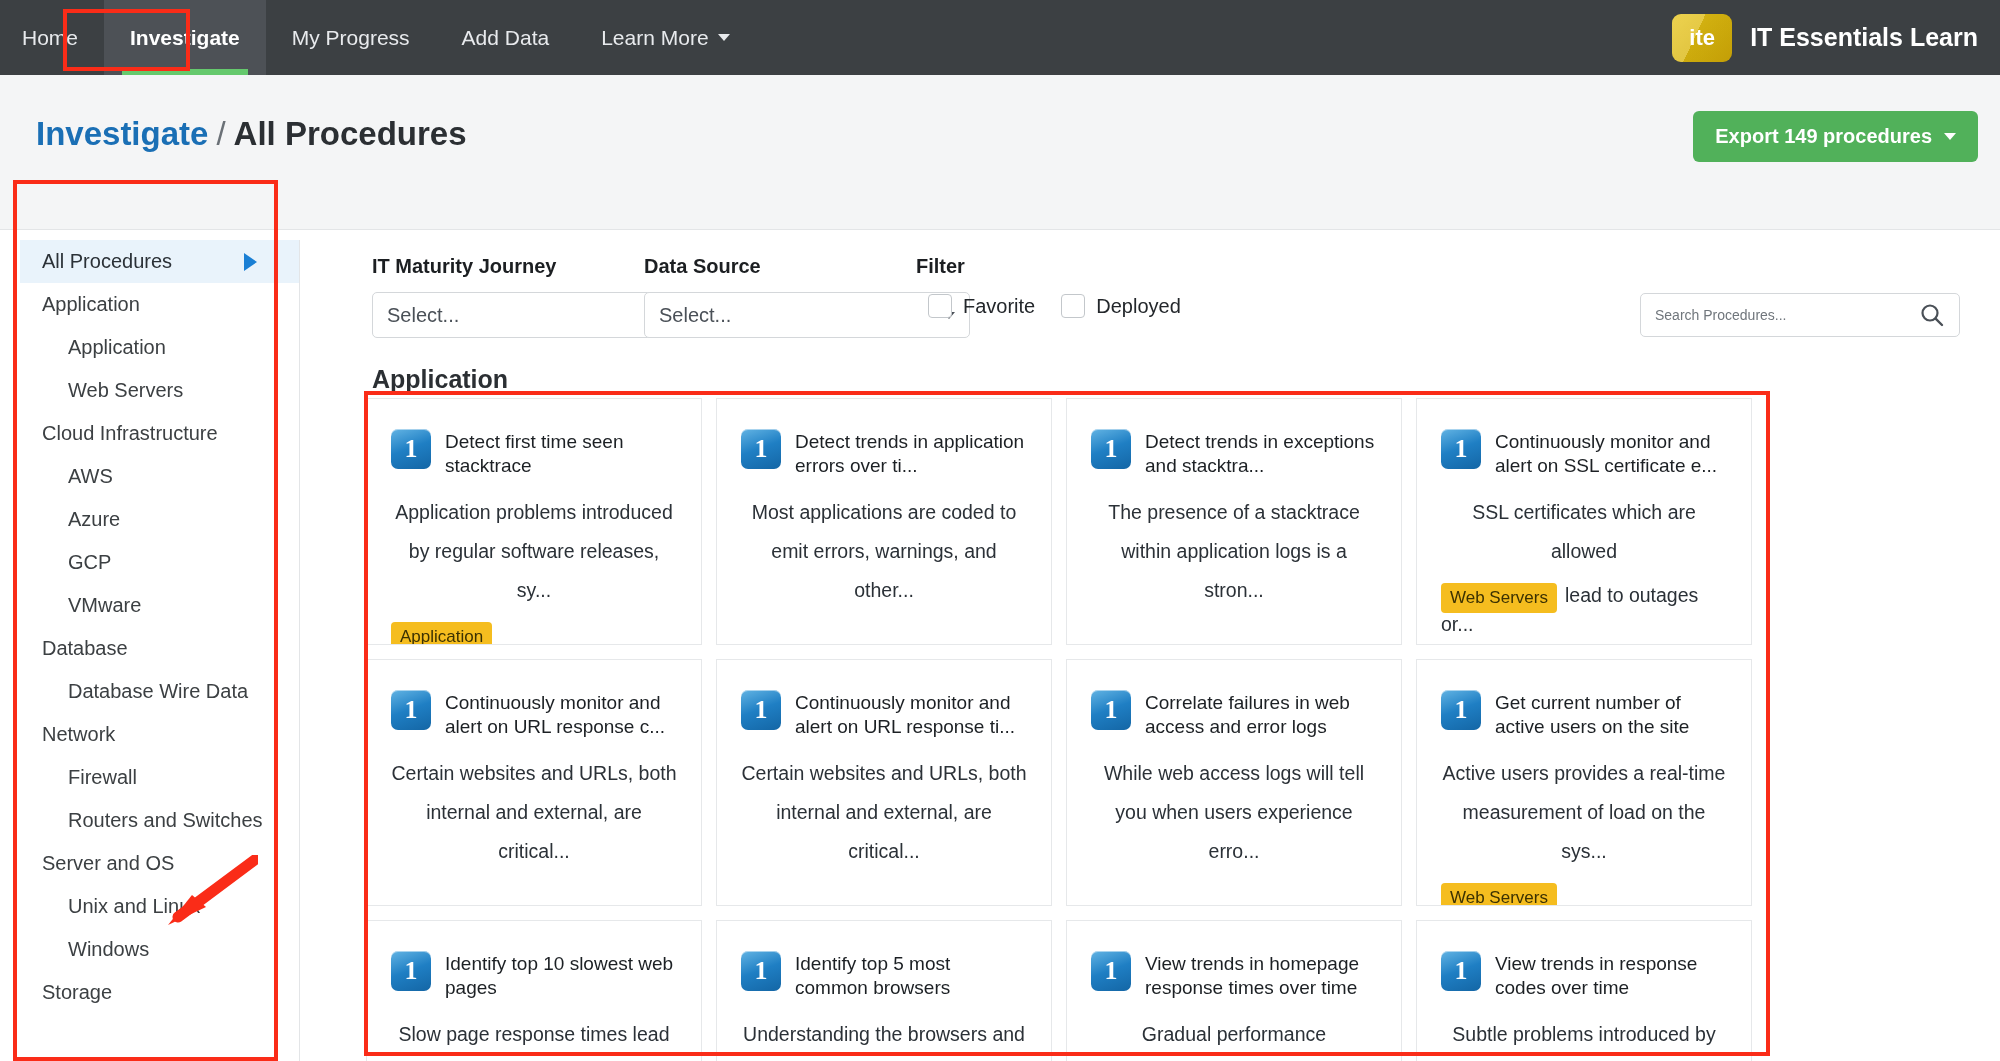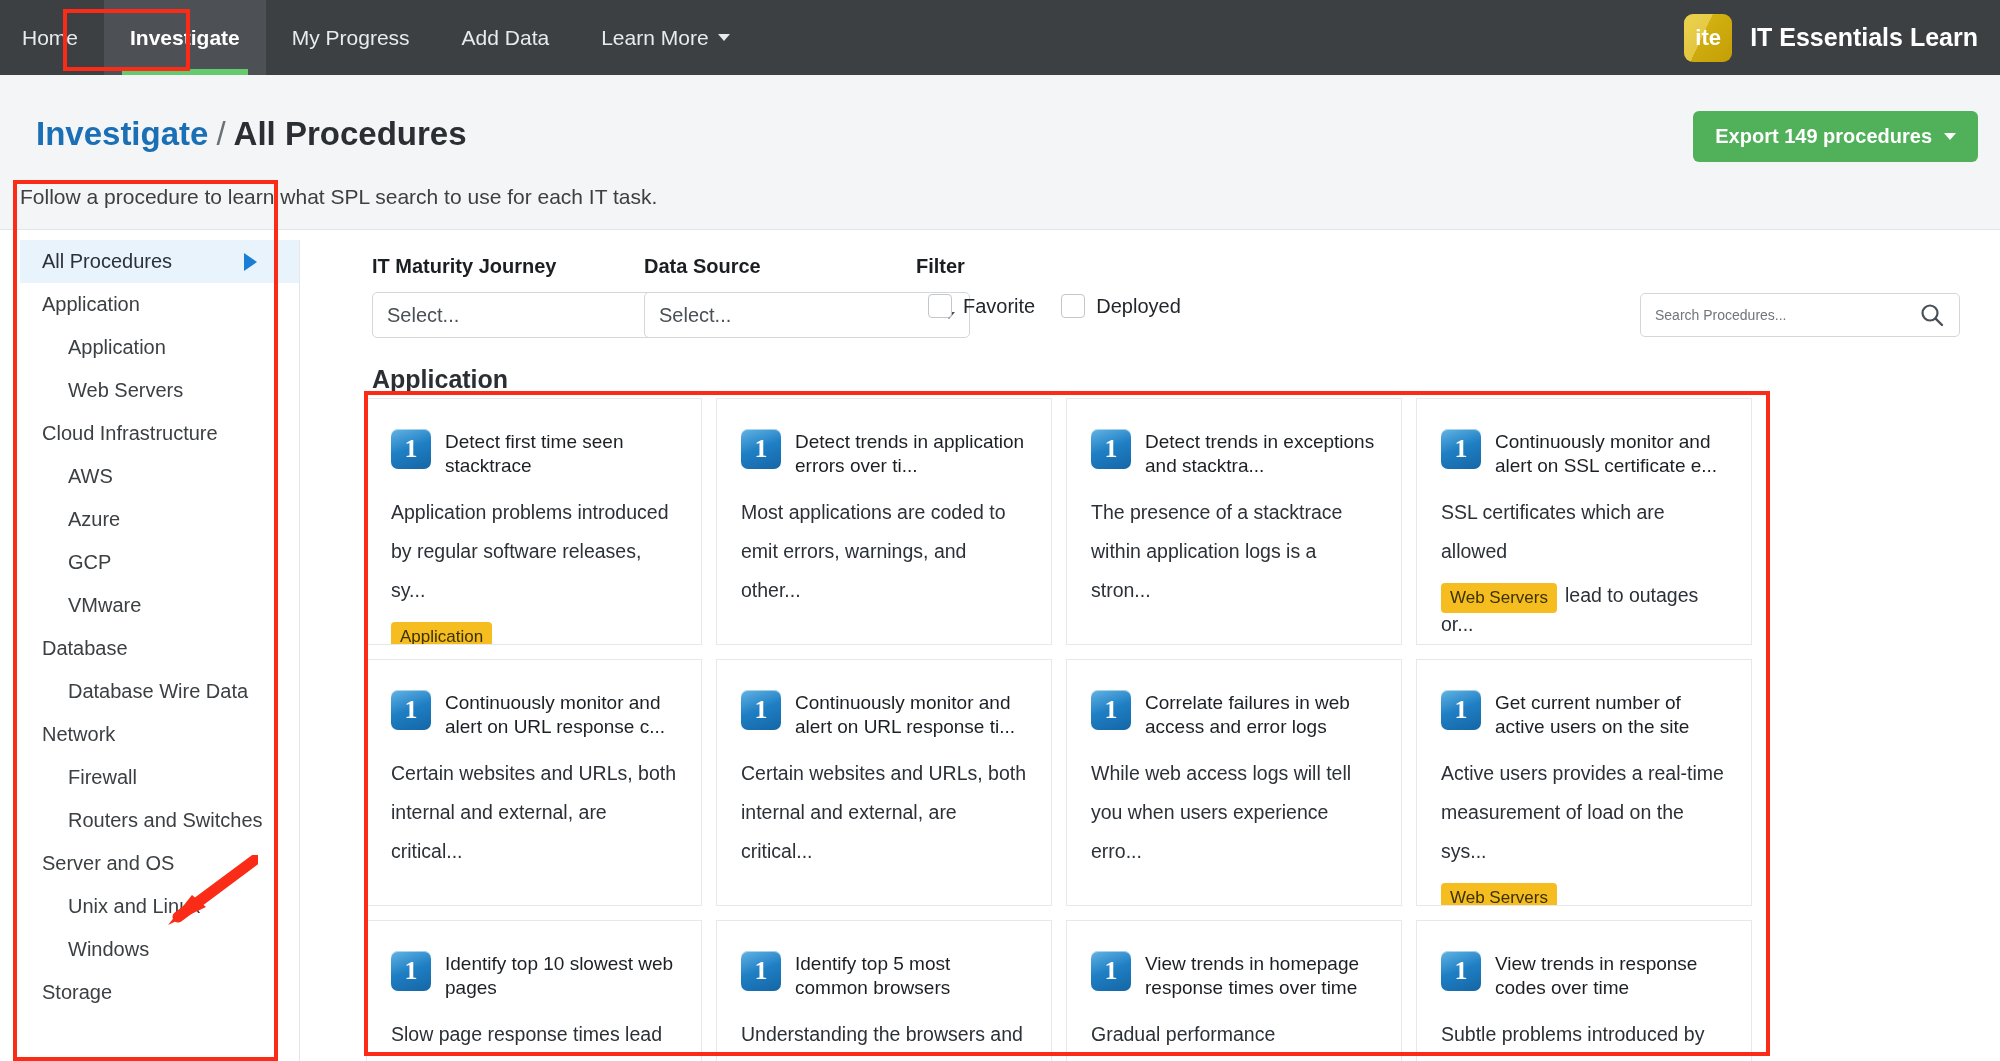--- a/index.html
+++ b/index.html
@@ -40,21 +40,21 @@
     width: 0; height: 0;
     border-left: 6px solid transparent;
     border-right: 6px solid transparent;
     border-top: 7px solid #e8eaed;
   }
   .nav-right {
     margin-left: auto; display: flex; align-items: center;
     padding-right: 22px; gap: 18px;
   }
   .brand-logo {
-    width: 48px; height: 48px; border-radius: 9px;
+    width: 60px; height: 48px; border-radius: 9px;
     background: linear-gradient(135deg,#e8c61d 0%,#dcb80f 45%,#cfa806 100%);
     color: #ffffff; font-size: 22px; font-weight: bold;
     display: flex; align-items: center; justify-content: center;
     position: relative; overflow: hidden;
   }
   .brand-logo::before{
     content:""; position:absolute; left:-10%; top:0; width:120%; height:100%;
     background: linear-gradient(115deg, rgba(255,255,255,.22) 0 42%, rgba(0,0,0,.06) 42% 100%);
   }
   .brand-logo span { position: relative; z-index: 2; }
@@ -170,20 +170,21 @@
     font-family: "Liberation Serif", serif;
     box-shadow: inset 0 1px 0 rgba(255,255,255,.5);
   }
   .card-title {
     font-size: 19px; font-weight: normal; color: #1c2024;
     line-height: 1.28; padding-top: 1px;
   }
   .card-desc {
     margin-top: 14px; font-size: 19.5px; color: #2b3137;
     line-height: 2.0;
+    text-align: center;
   }
   .tags { margin-top: 12px; }
   .tag-cat {
     display: inline-block; background: #f5bd1f; color: #3b3102;
     font-size: 17px; border-radius: 4px; padding: 5px 9px;
     vertical-align: middle;
   }
   .tag-flow { font-size: 19.5px; color: #2b3137; margin-left: 8px; }
 
   
@@ -220,21 +221,20 @@
       <span>ite</span>
     </div>
     <div class="brand-name">IT Essentials Learn</div>
   </div>
 </div>
 
 <div class="header-band">
   <div class="breadcrumb">
     <span class="bc-link">Investigate</span><span class="bc-sep">/</span><span class="bc-current">All Procedures</span>
   </div>
-  <div class="subtitle">Follow a procedure to learn what SPL search to use for each IT task.</div>
   <button class="export-btn">
     <span>Export 149 procedures</span>
     <span class="caret-down"></span>
   </button>
 </div>
 
 <div class="sidebar" id="sidebar">
     <div class="side-item selected">
       <span>All Procedures</span>
       <span class="side-arrow"></span>

